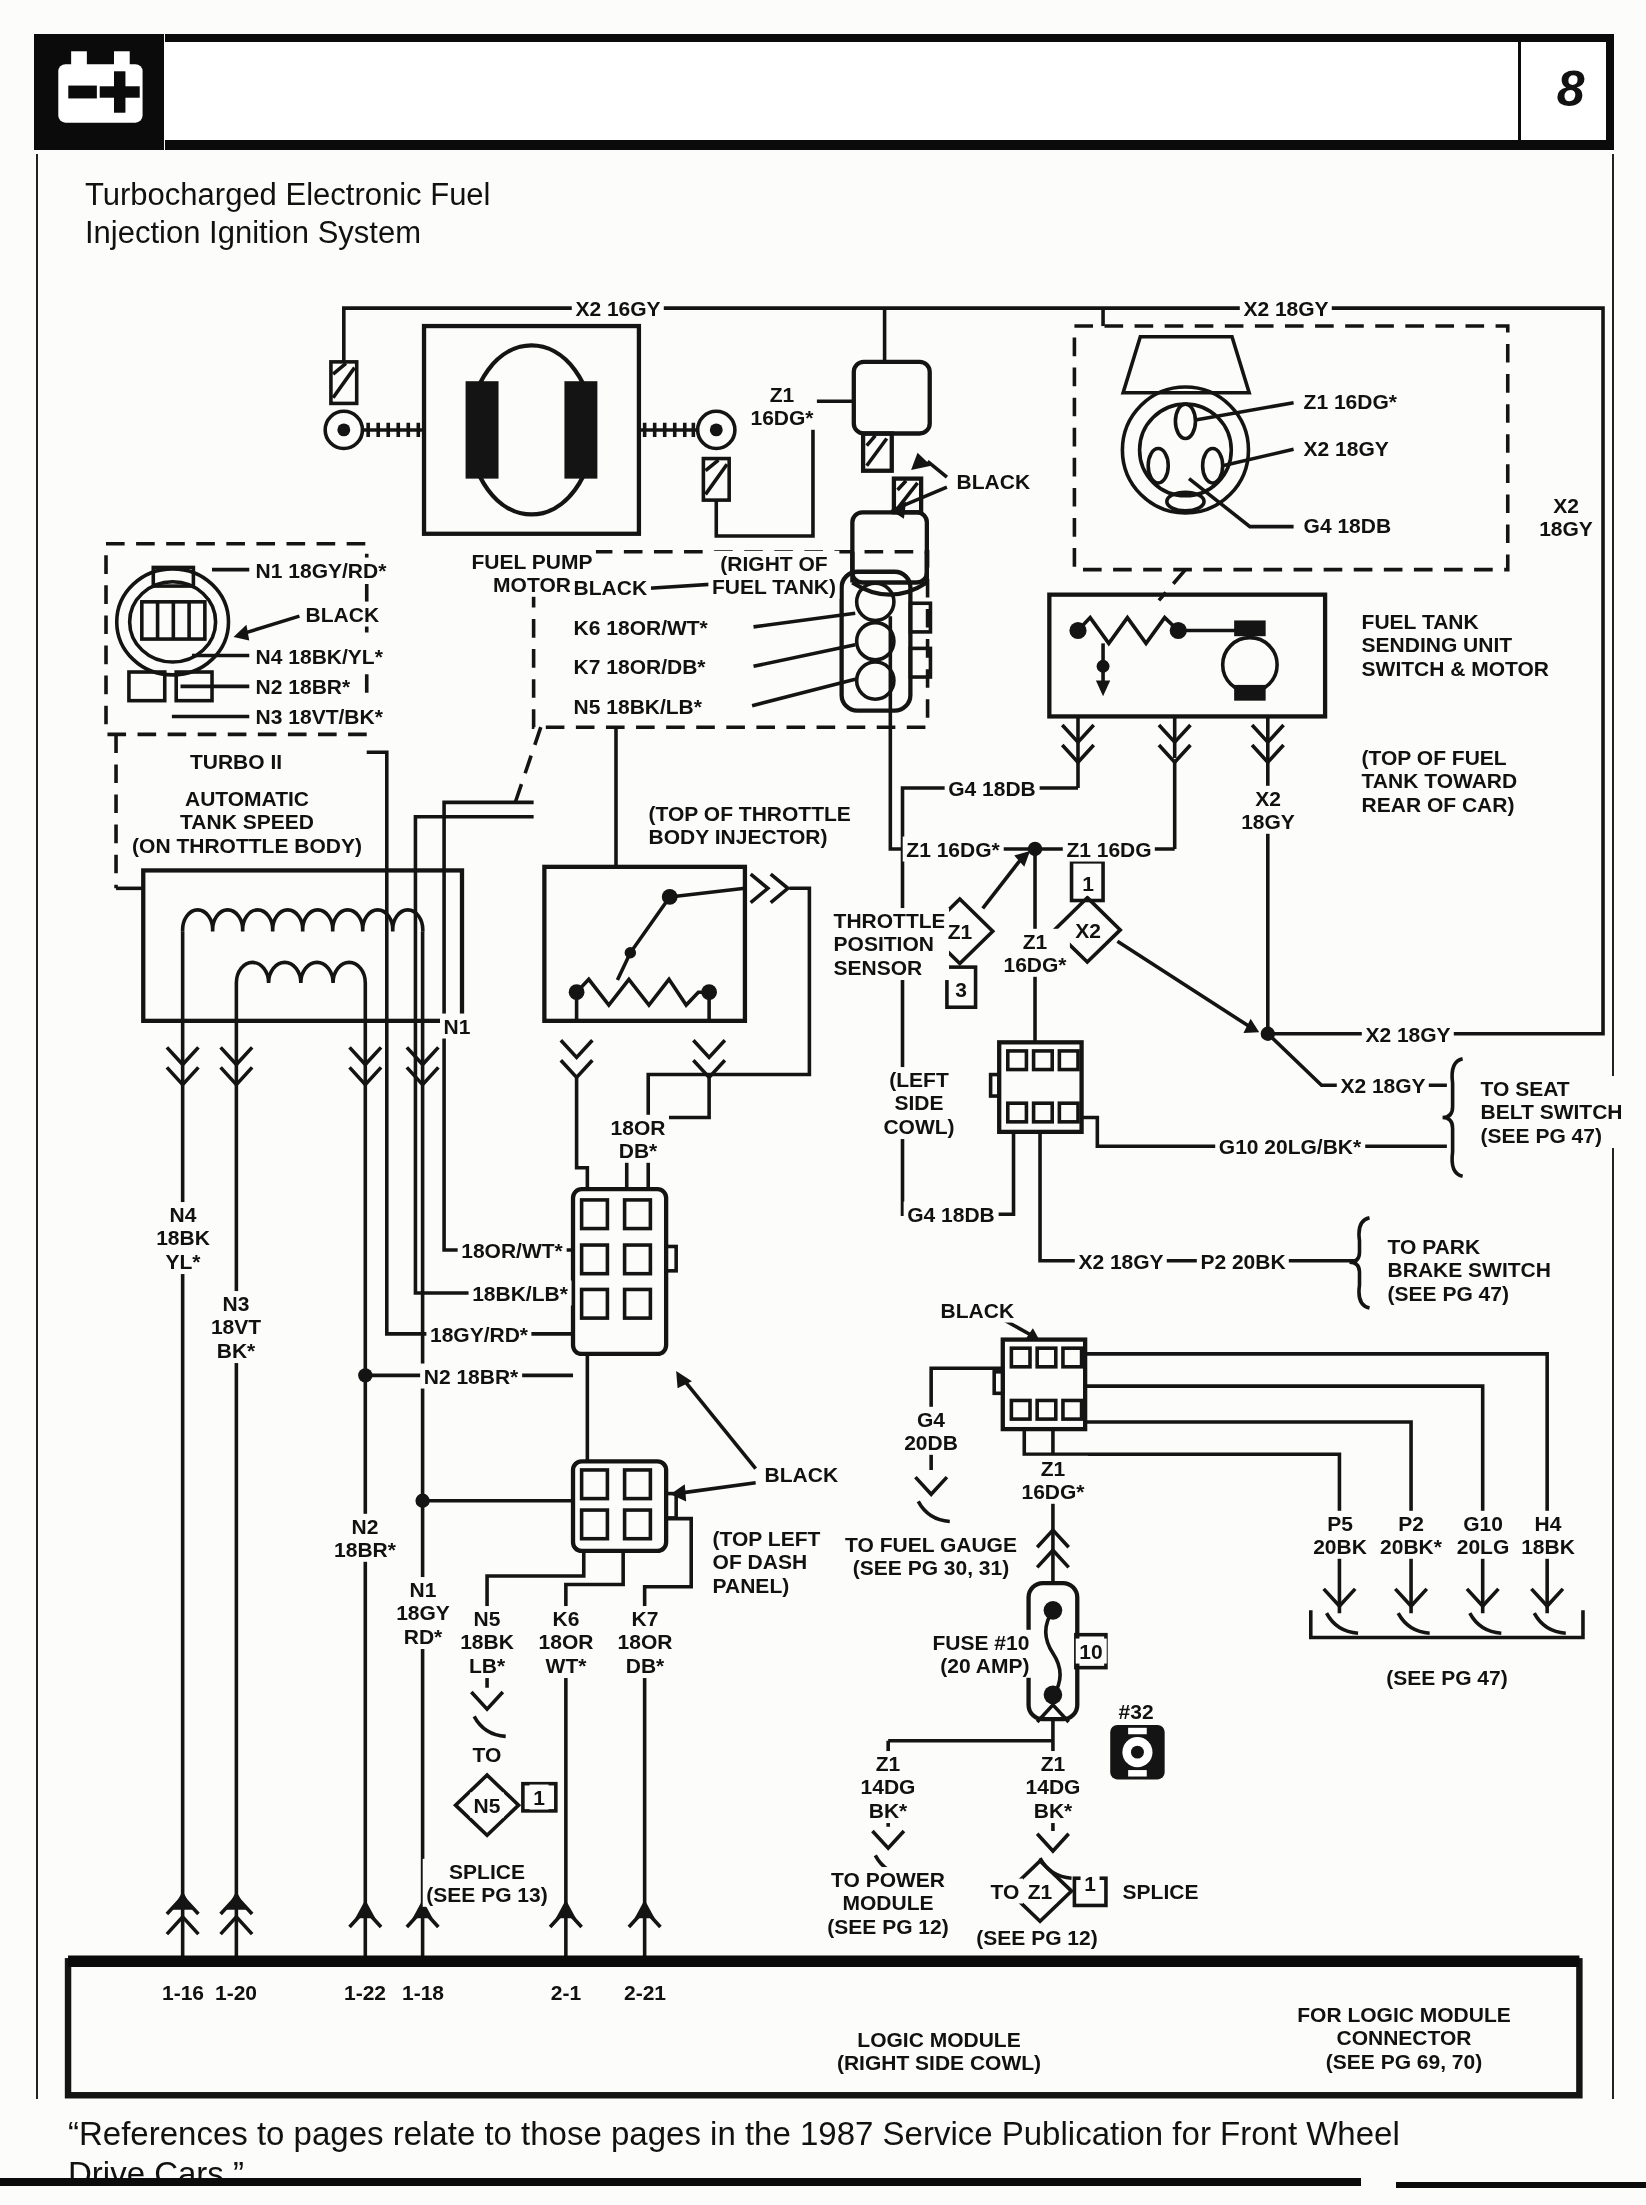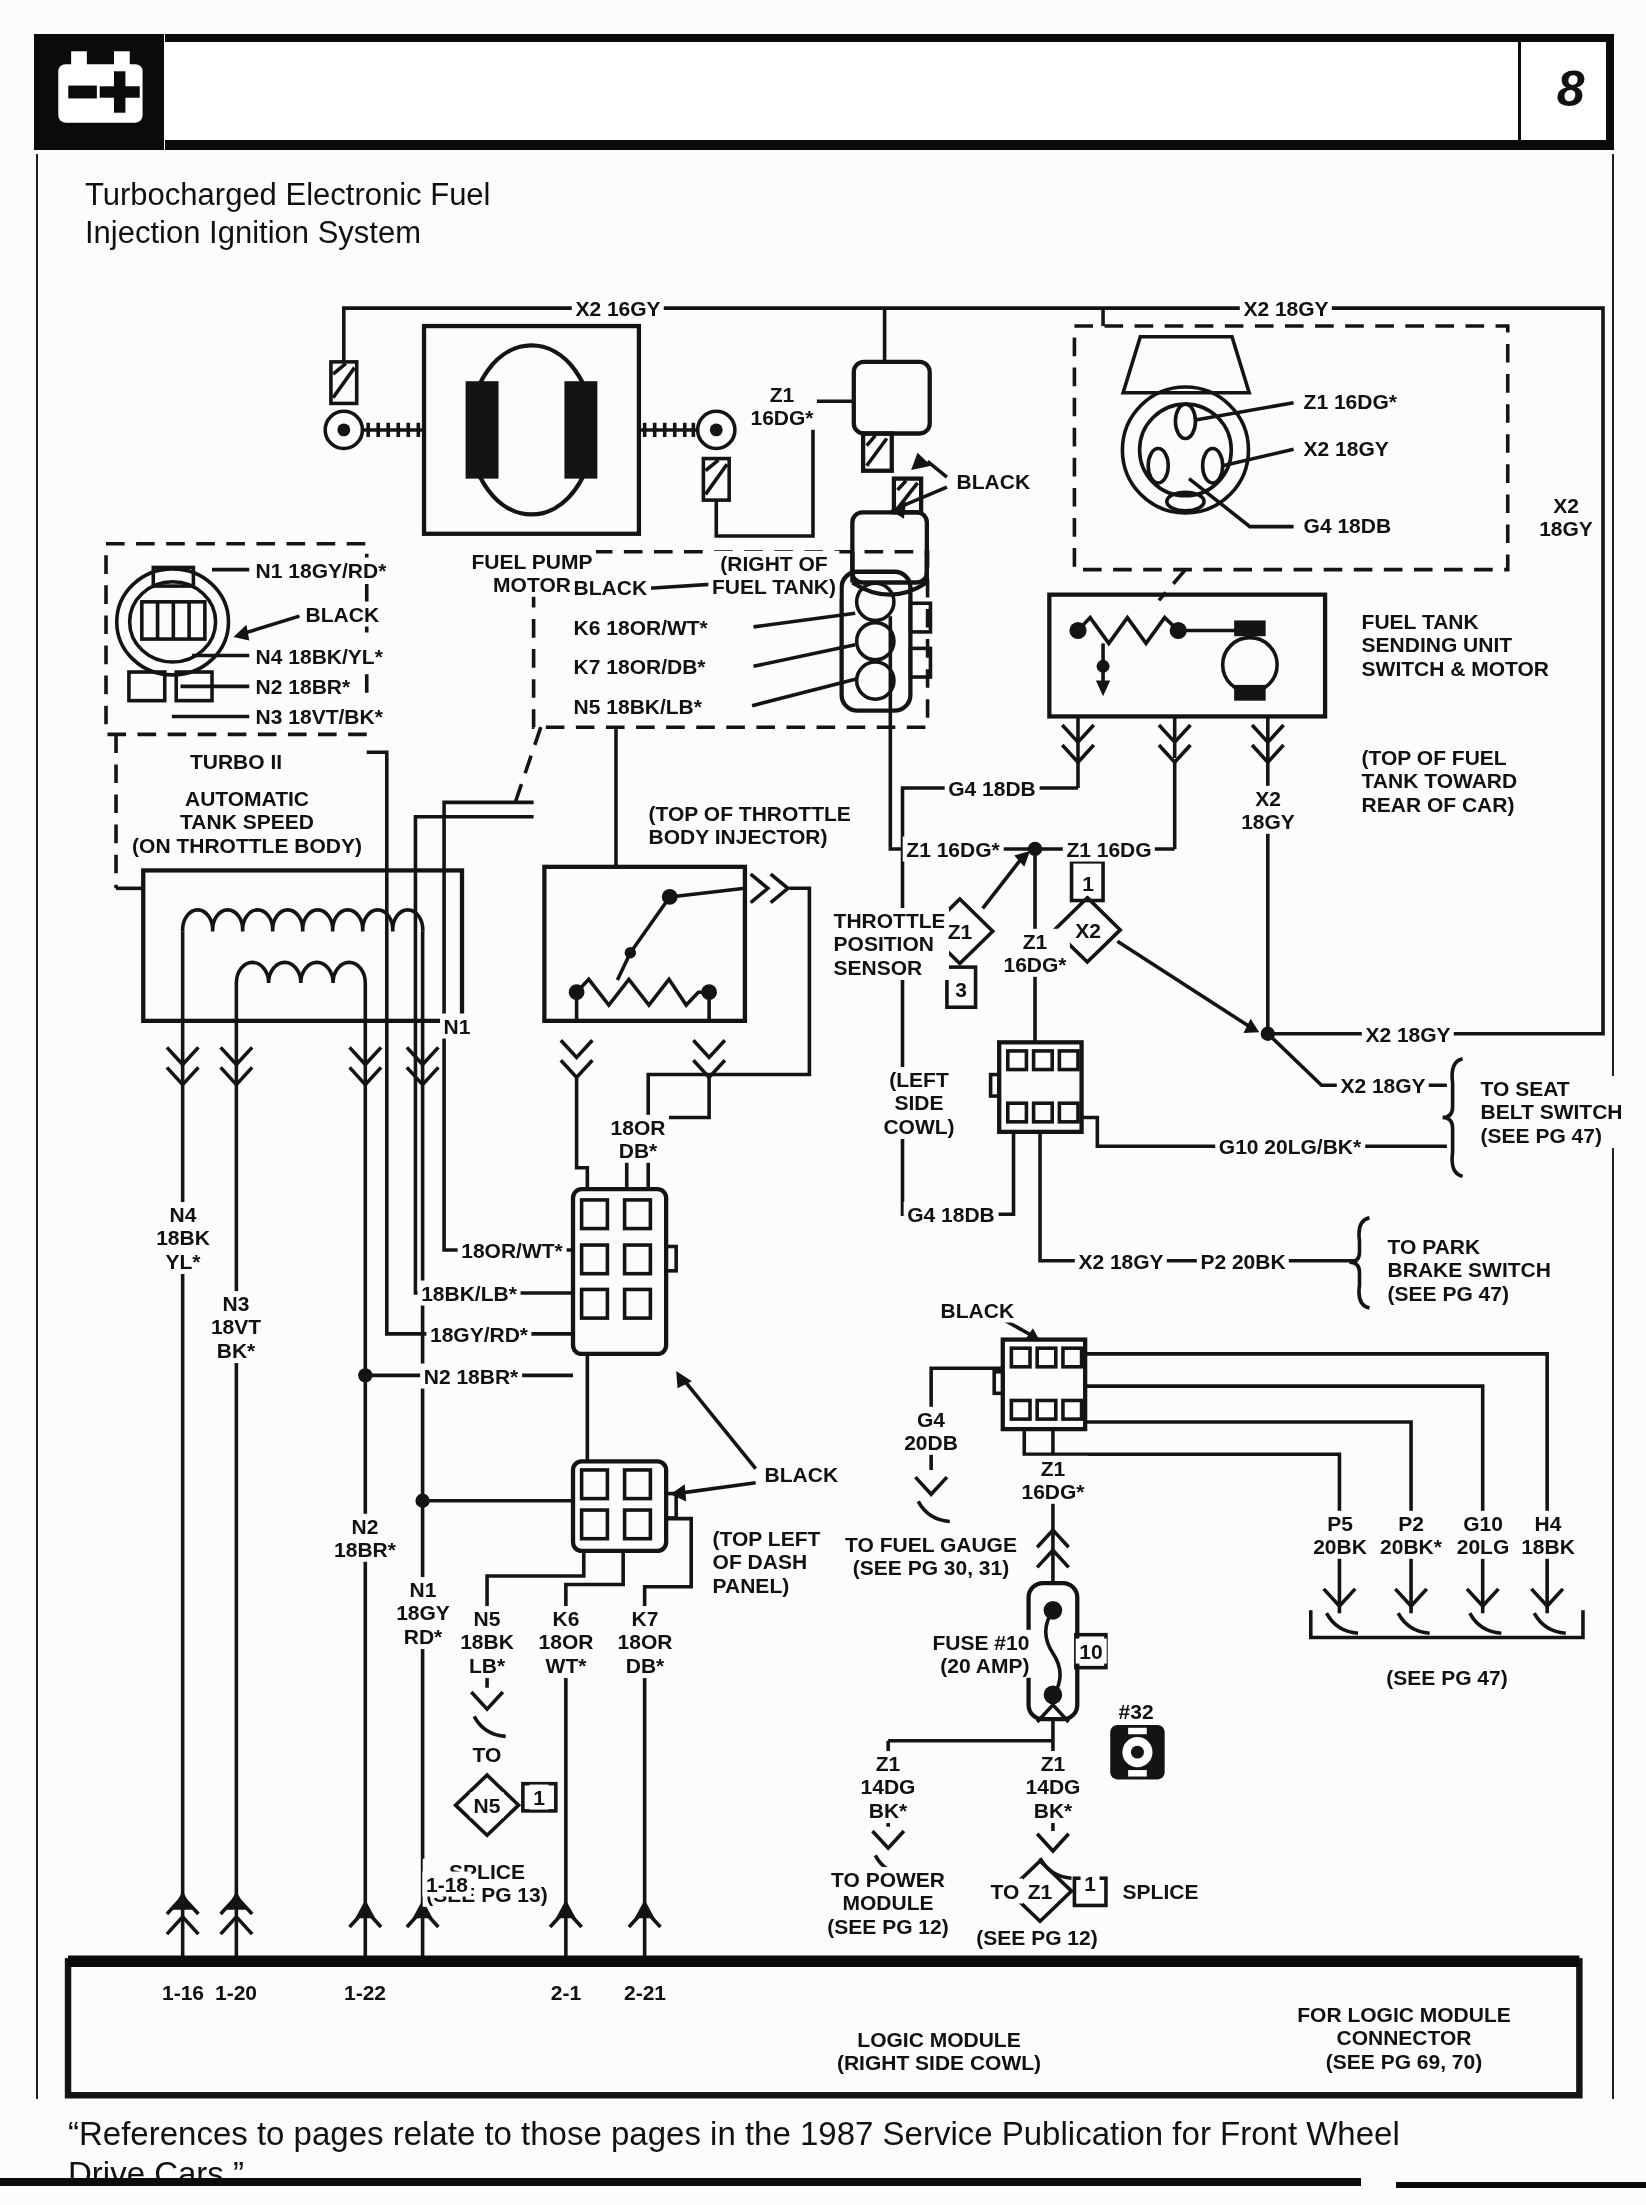--- a/index.html
+++ b/index.html
@@ -353,21 +353,21 @@
       <div class="lbl l" style="left: 570px; top: 666px;">K7 18OR/DB*</div>
       <div class="lbl l" style="left: 570px; top: 706px;">N5 18BK/LB*</div>
       <div class="lbl l" style="left: 645px; top: 825px;">(TOP OF THROTTLE
 BODY INJECTOR)</div>
       <div class="lbl l" style="left: 830px; top: 944px;">THROTTLE
 POSITION
 SENSOR</div>
       <div class="lbl c" style="left: 638px; top: 1139px;">18OR
 DB*</div>
       <div class="lbl c" style="left: 512px; top: 1250px; text-align: center;">18OR/WT*</div>
-      <div class="lbl c" style="left: 469px; top: 1293px;">18BK/LB*</div>
+      <div class="lbl c" style="left: 520px; top: 1293px;">18BK/LB*</div>
       <div class="lbl c" style="left: 479px; top: 1334px;">18GY/RD*</div>
       <div class="lbl c" style="left: 471px; top: 1376px;">N2 18BR*</div>
       <div class="lbl c" style="left: 183px; top: 1238px;">N4
 18BK
 YL*</div>
       <div class="lbl c" style="left: 236px; top: 1327px;">N3
 18VT
 BK*</div>
       <div class="lbl l" style="left: 440px; top: 1026px;">N1</div>
       <div class="lbl c" style="left: 365px; top: 1538px;">N2
@@ -418,21 +418,21 @@
 (SEE PG 12)</div>
       <div class="lbl c" style="left: 1053px; top: 1787px;">Z1
 14DG
 BK*</div>
       <div class="lbl r" style="left: 1007px; top: 1891px;">TO</div>
       <div class="lbl l" style="left: 1119px; top: 1891px;">SPLICE</div>
       <div class="lbl c" style="left: 1037px; top: 1937px;">(SEE PG 12)</div>
       <div class="lbl c" style="left: 183px; top: 1992px;">1-16</div>
       <div class="lbl c" style="left: 236px; top: 1992px;">1-20</div>
       <div class="lbl c" style="left: 365px; top: 1992px;">1-22</div>
-      <div class="lbl c" style="left: 423px; top: 1884px; margin-left: 24px;">1-18</div>
+      <div class="lbl c" style="left: 423px; top: 1992px;">1-18</div>
       <div class="lbl c" style="left: 566px; top: 1992px;">2-1</div>
       <div class="lbl c" style="left: 645px; top: 1992px;">2-21</div>
       <div class="lbl c" style="left: 939px; top: 2051px;">LOGIC MODULE
 (RIGHT SIDE COWL)</div>
       <div class="lbl c" style="left: 1404px; top: 2038px;">FOR LOGIC MODULE
 CONNECTOR
 (SEE PG 69, 70)</div>
       <div class="lbl c" style="left: 960px; top: 931px;">Z1</div>
       <div class="lbl c" style="left: 961px; top: 989px;">3</div>
       <div class="lbl c" style="left: 1088px; top: 930px;">X2</div>

